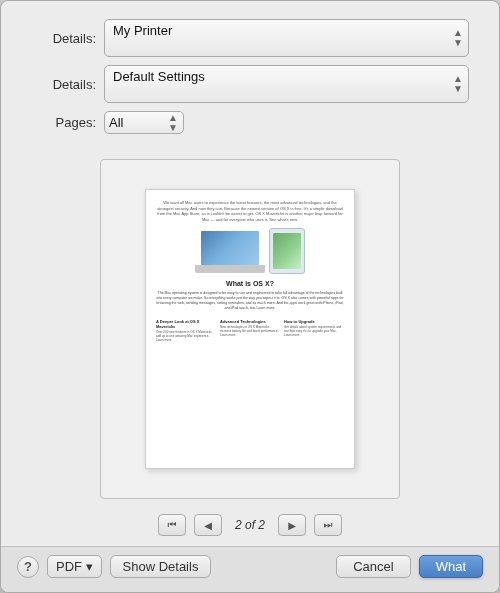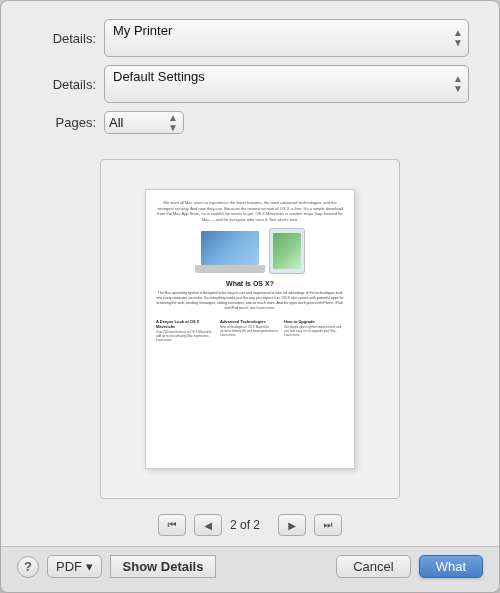--- a/index.html
+++ b/index.html
@@ -274,20 +274,22 @@
       align-items: center;
       justify-content: center;
       font-size: 10px;
       color: #555;
     }
 
     .nav-page-info {
       font-size: 12px;
       color: #333;
       min-width: 40px;
+      text-align: center;
+      font-style: italic;
     }
 
     .bottom-bar {
       display: flex;
       align-items: center;
       justify-content: space-between;
       padding: 8px 16px 14px;
       border-top: 1px solid #c0c0c0;
       background: #e0e0e0;
       border-radius: 0 0 8px 8px;
@@ -322,26 +324,25 @@
       border-radius: 5px;
       padding: 3px 8px;
       font-size: 13px;
       cursor: pointer;
       color: #333;
     }
 
     .show-details-btn {
       background: linear-gradient(to bottom, #f5f5f5, #e0e0e0);
       border: 1px solid #aaa;
-      border-radius: 0;
+      border-radius: 6px;
       padding: 3px 12px;
       font-size: 13px;
       cursor: pointer;
       color: #333;
-      font-weight: bold;
     }
 
     .bottom-right {
       display: flex;
       gap: 8px;
     }
 
     .cancel-btn {
       background: linear-gradient(to bottom, #f5f5f5, #e0e0e0);
       border: 1px solid #aaa;

